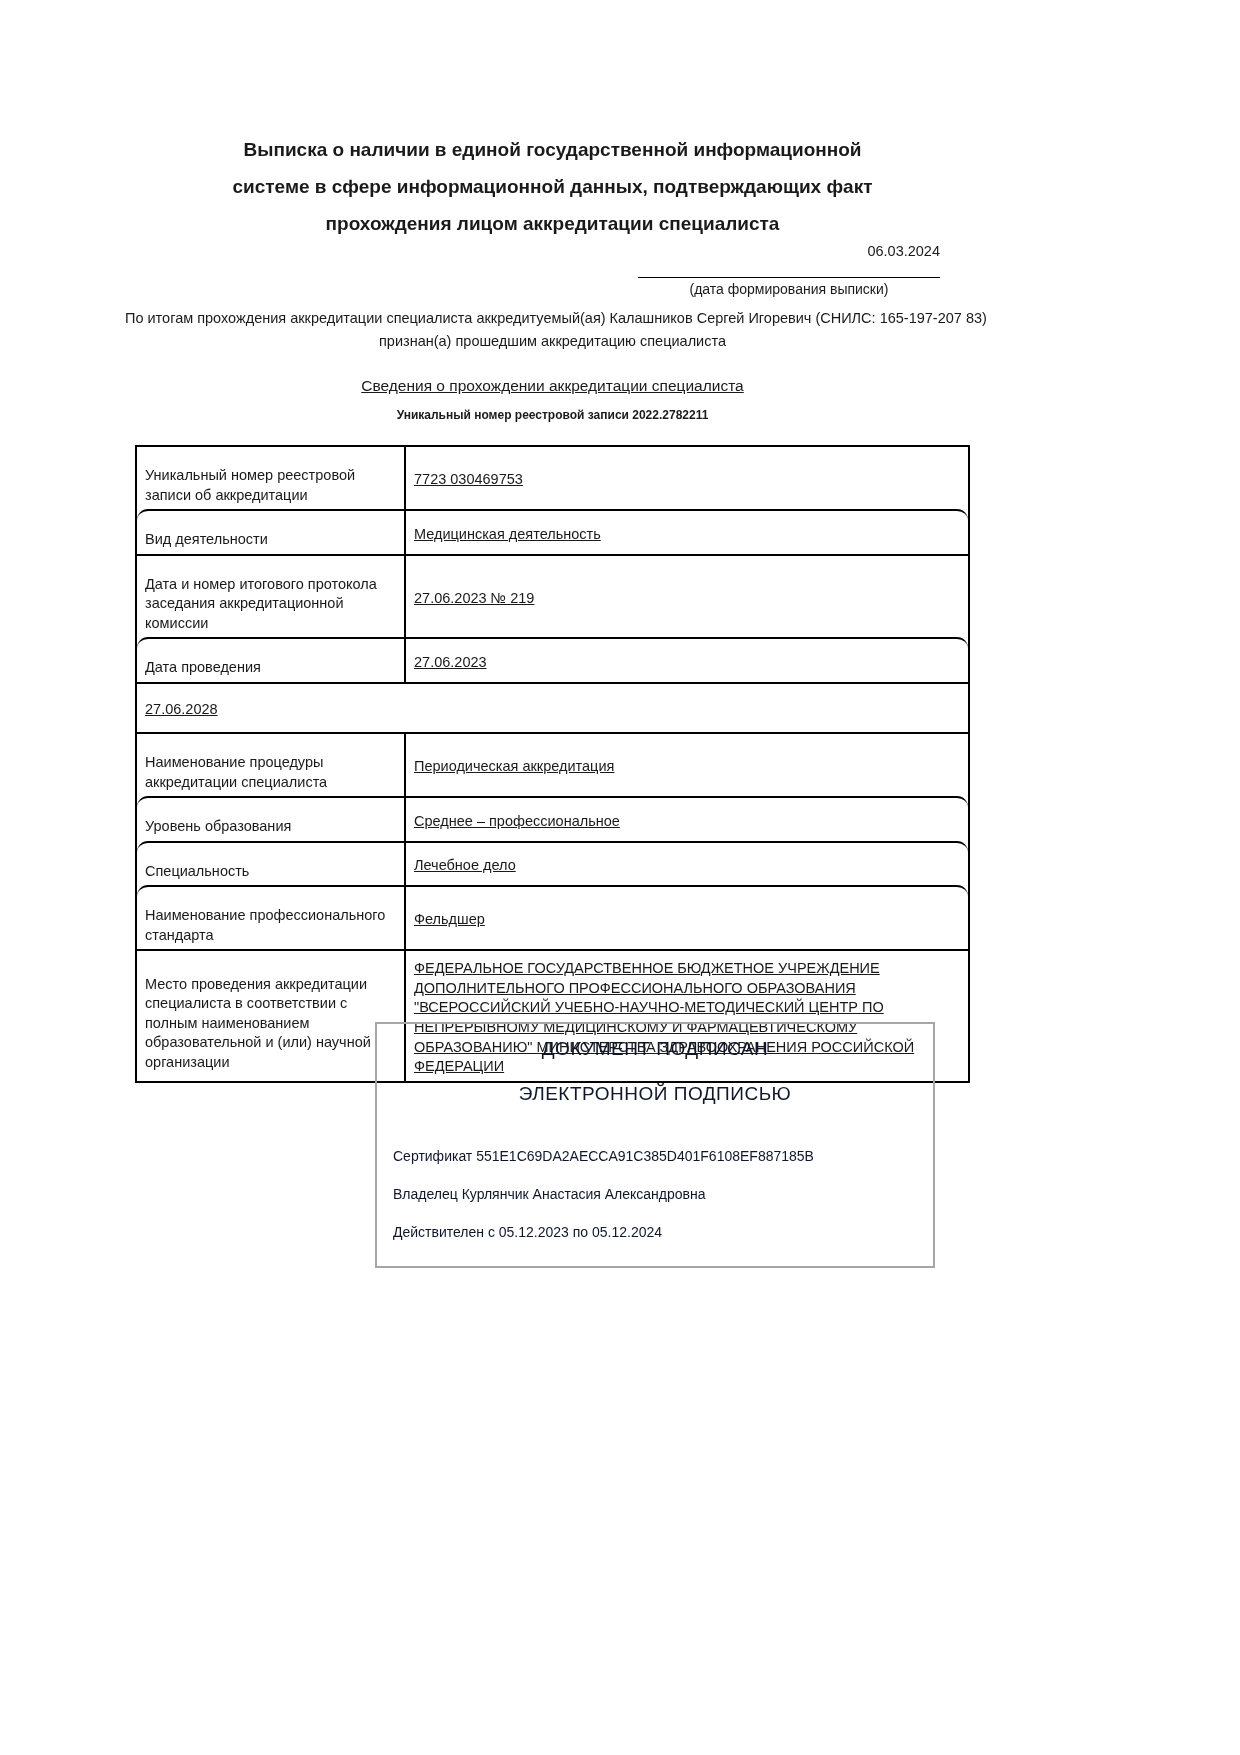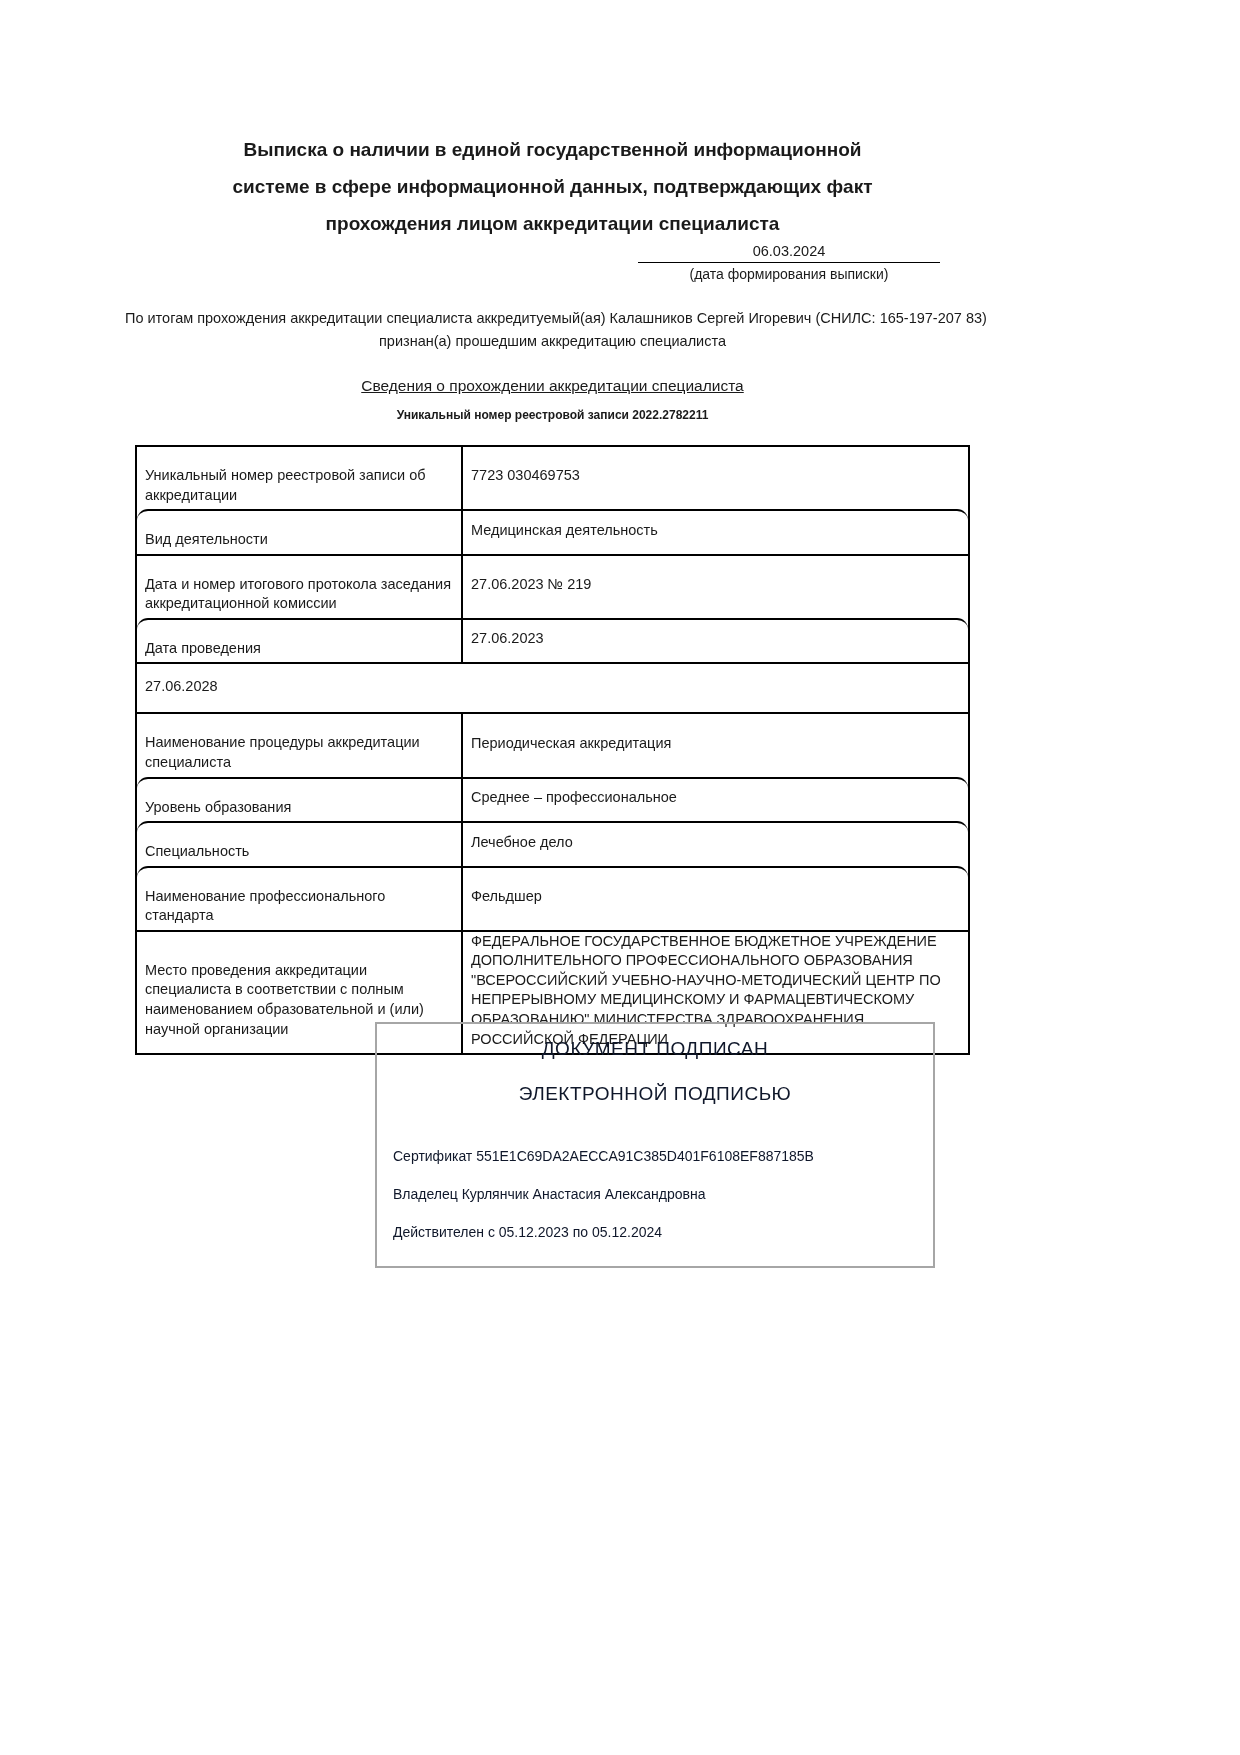--- a/index.html
+++ b/index.html
@@ -34,22 +34,23 @@
   }
   .date-block {
     position: absolute;
     top: 243px;
     left: 503px;
     width: 302px;
     text-align: center;
   }
   .date-value {
     font-size: 14.5px;
-    padding-bottom: 3px;
+    padding-bottom: 18px;
     border-bottom: 1.5px solid #000000;
+    text-align: right;
   }
   .date-caption {
     font-size: 14px;
     padding-top: 3px;
   }
   .intro {
     position: absolute;
     top: 307px;
     left: -10px;
     width: 855px;
@@ -86,35 +87,36 @@
     font-size: 14.5px;
   }
   .t-row {
     display: flex;
     border-top: 2px solid #000000;
   }
   .t-row:first-child {
     border-top: none;
   }
   .t-cell-label {
-    width: 326px;
+    width: 269px;
     box-sizing: border-box;
     border-right: 2px solid #000000;
     padding: 19px 10px 4px 8px;
     display: flex;
     align-items: center;
     line-height: 1.35;
   }
   .t-cell-value {
     flex: 1;
     box-sizing: border-box;
-    padding: 0 10px 4px 8px;
+    padding: 8px 10px 4px 8px;
     display: flex;
     align-items: center;
     line-height: 1.35;
+    text-decoration: underline;
   }
   .t-row.h48 { min-height: 48px; }
   .t-row.h30 { min-height: 30px; border-radius: 11px; }
   .t-row.hbig { min-height: 112px; }
   .sig-box {
     position: absolute;
     left: 375px;
     top: 1022px;
     width: 560px;
     height: 246px;

